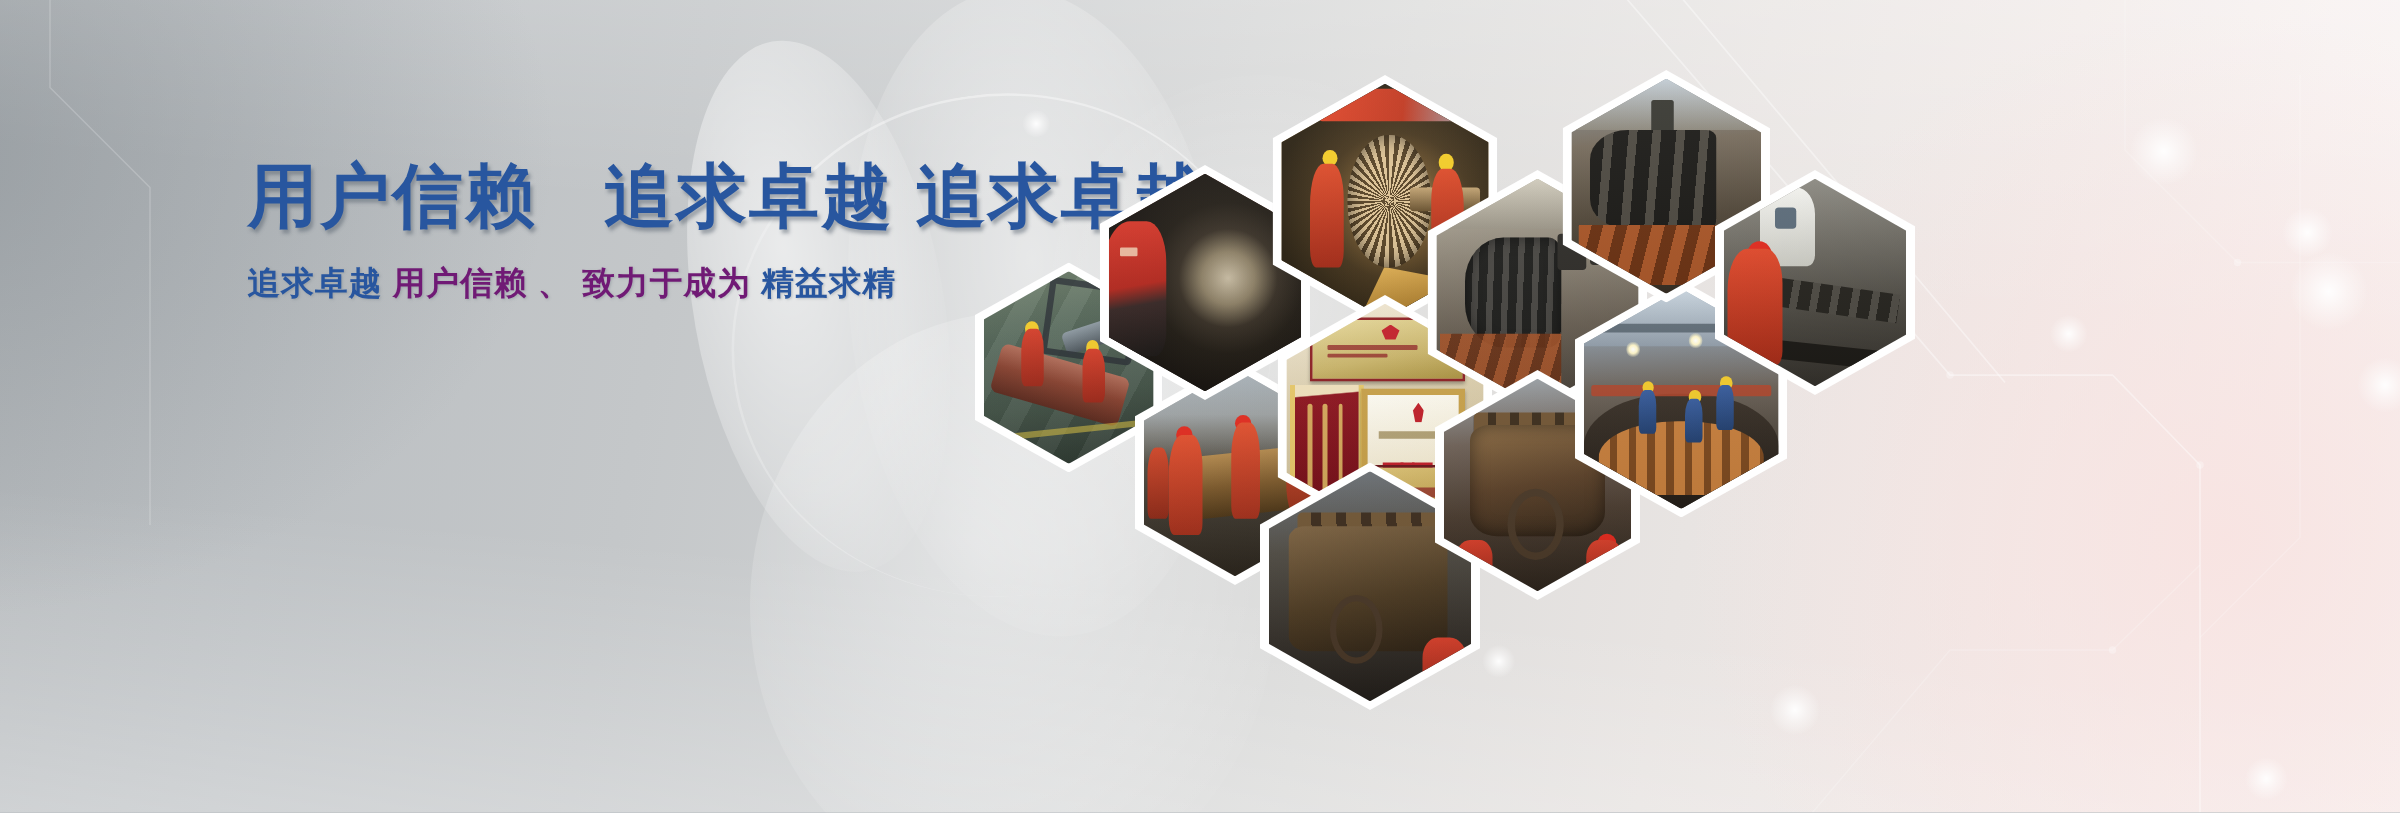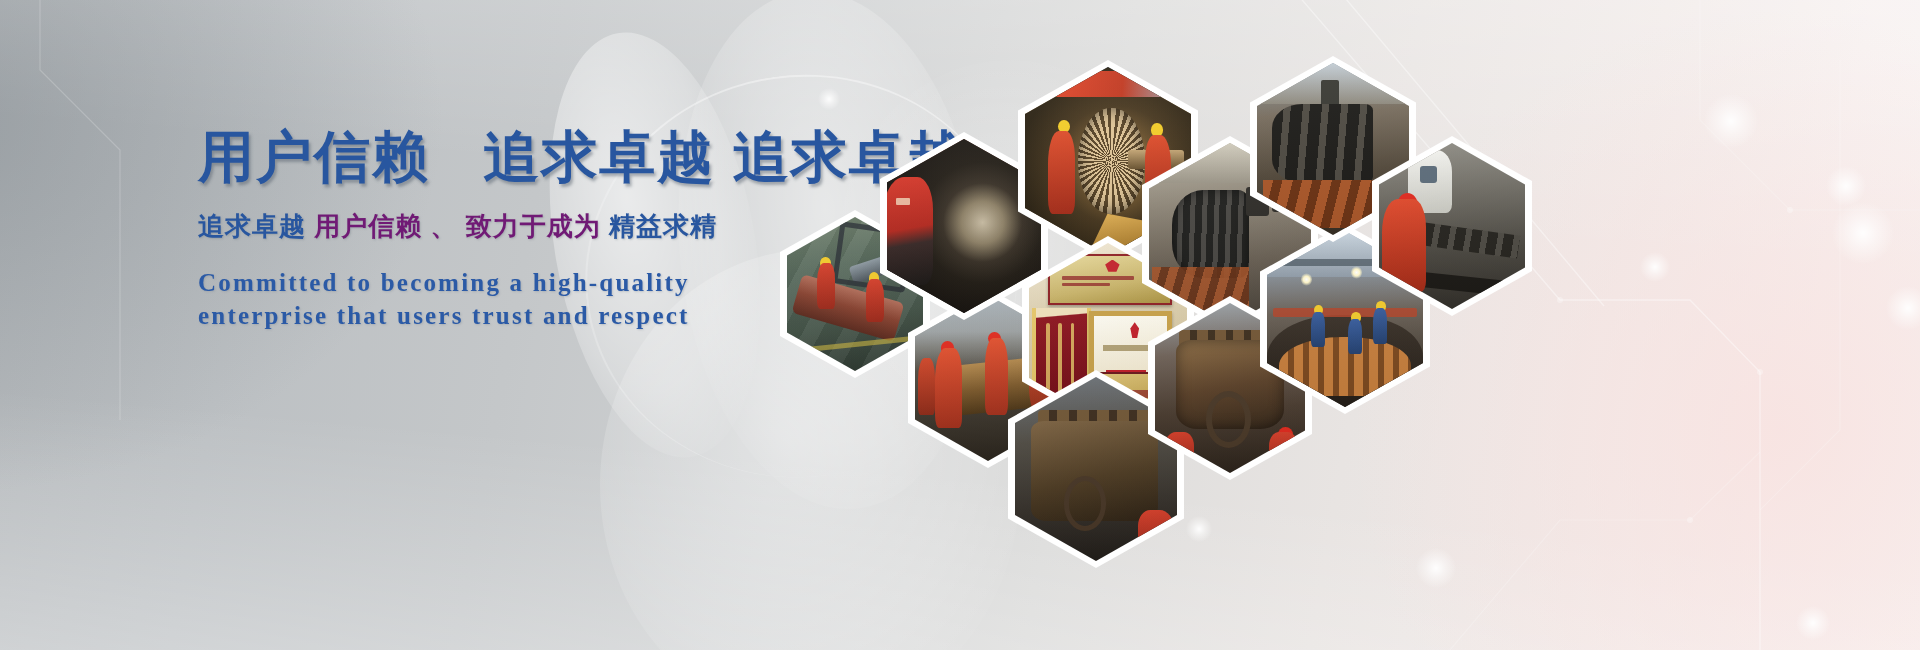--- a/index.html
+++ b/index.html
@@ -306,24 +306,20 @@
     </div>
 
     <div class="subtitle">
       <span>追求卓越</span>
       <span class="hl">用户信赖</span>
       <span class="hl">、</span>
       <span class="hl">致力于成为</span>
       <span>精益求精</span>
     </div>
 
-    <div class="english">
-      <div>Committed to becoming a high-quality</div>
-      <div>enterprise that users trust and respect</div>
-    </div>
   </div>
 
   <div class="collage">
 
     <div class="hex" style="left:20px;top:170px;width:150px;height:168px;">
       <div class="inner">
           <div class="ph ph-pipe">
         <div class="floor"></div>
             <div class="tube2"></div>
             <div class="rig"></div>

